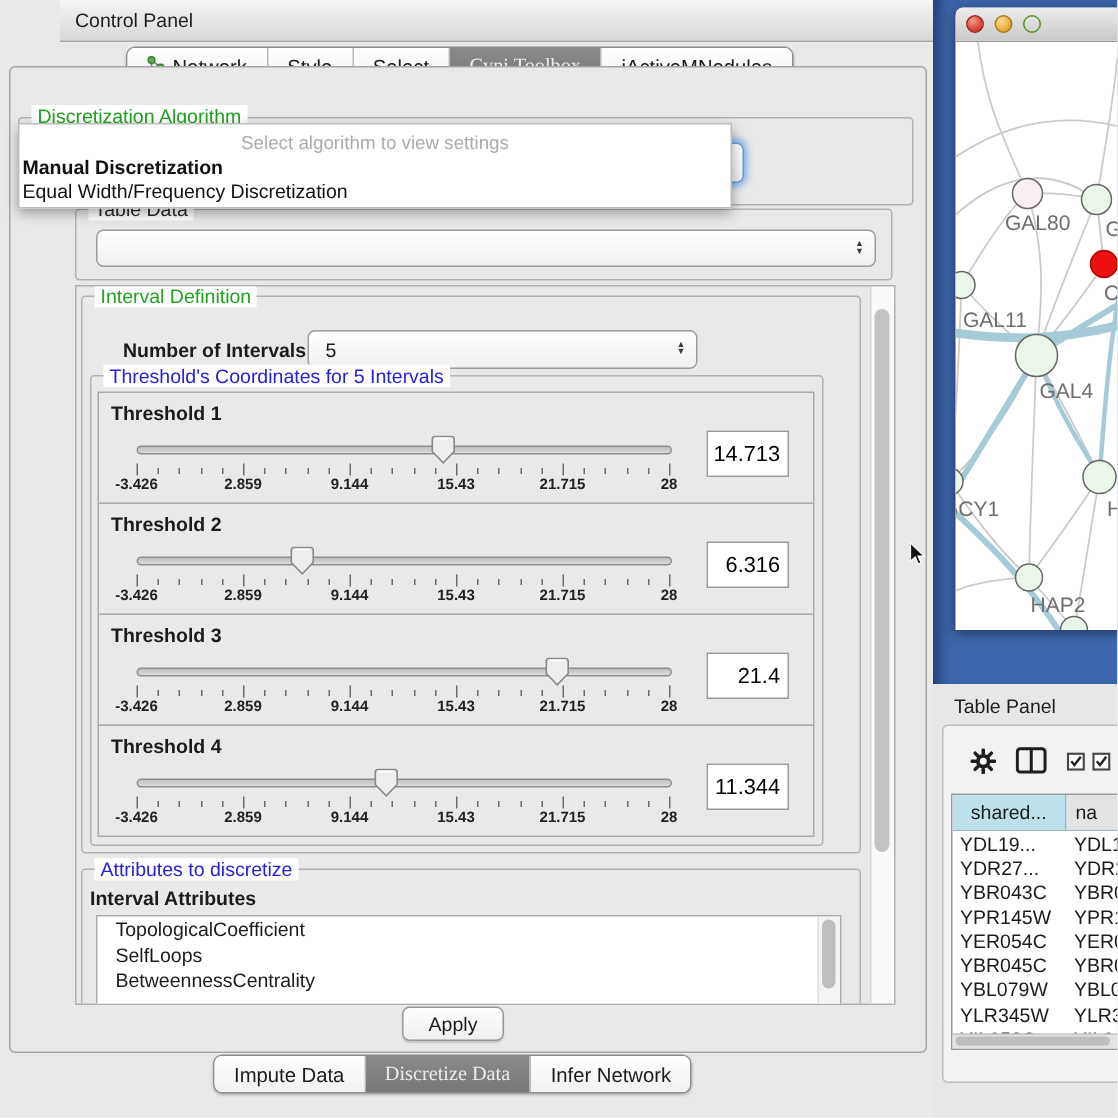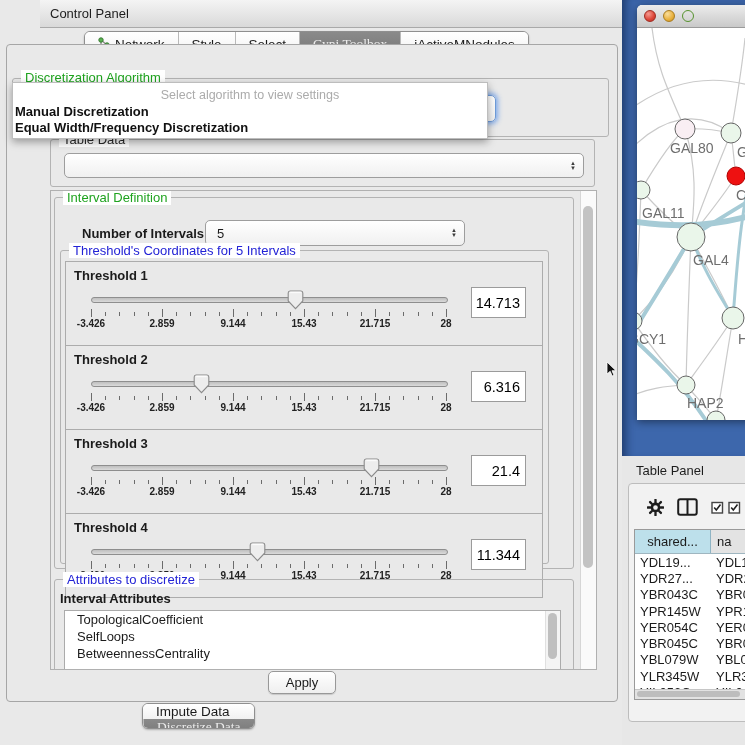--- a/index.html
+++ b/index.html
@@ -15,21 +15,21 @@
   .tb-close{position:absolute;left:603px;top:5px;font-size:13px;font-weight:bold;color:#111;}
 
   
   .segstrip{display:flex;border:1px solid #8F8F8F;border-radius:6px;overflow:hidden;
     box-shadow:0 1px 2px rgba(0,0,0,.25);background:#fff;height:24px;}
   .seg{display:flex;align-items:center;gap:5px;padding:0 13px;font-size:13.5px;color:#1b1b1b;
     background:linear-gradient(#FFFFFF,#F1F1F1);border-left:1px solid #B9B9B9;white-space:nowrap;cursor:default;}
   .seg:first-child{border-left:none;}
   .seg.selected{background:linear-gradient(#8A8A8A,#777777);color:#ECECEC;font-family:Liberation Serif, serif;}
   .toptabs{left:84px;top:31px;}
-  .bottomtabs{left:142px;top:703px;flex-direction:column;}
+  .bottomtabs{left:142px;top:703px;}
 
   
   .main-panel{left:6px;top:44px;width:610px;height:656px;background:#E9E9E9;
     border:1px solid #A6A6A6;border-radius:4px;}
 
   .groupbox{position:absolute;border:1px solid #B3B3B3;border-radius:3px;}
   .grouptitle{position:absolute;top:-8px;left:8px;background:#ffffff;padding:0 4px;font-size:13px;}
   .gt-green{color:#1FA31F;}
   .gt-blue{color:#2323D6;}
   .gt-dark{color:#2b2b2b;}
@@ -39,30 +39,30 @@
   .combo .spin{position:absolute;right:7px;top:0;bottom:0;display:flex;flex-direction:column;justify-content:center;line-height:5px;}
   .combo .spin span{font-size:6px;color:#3c3c3c;height:5px;}
   .combo.focused{border-color:#6E9BD8;box-shadow:0 0 5px 2px rgba(110,160,235,.85);}
 
   
   .popup{left:12px;top:82px;width:474px;height:55px;background:#ffffff;border:1px solid #BDBDBD;
     box-shadow:0 3px 8px rgba(0,0,0,.35);z-index:40;}
   .popup .ph{position:absolute;top:5px;left:0;right:0;text-align:center;color:#ABABAB;font-size:12.5px;}
   .popup .item{position:absolute;left:2px;font-size:13px;color:#111;white-space:nowrap;}
   .popup .item.b{font-weight:bold;top:21px;}
-  .popup .item.n{top:37px;font-weight:bold;}
+  .popup .item.n{top:37px;}
 
   
   .scrollpane{left:50px;top:190px;width:545px;height:478px;border:1px solid #B0B0B0;
     background:#E9E9E9;overflow:hidden;}
   .vscroll{position:absolute;right:0;top:0;bottom:0;width:15px;background:#FAFAFA;border-left:1px solid #D6D6D6;}
   .vscroll .thumb{position:absolute;left:2px;width:10px;background:#C3C3C3;border-radius:6px;}
 
   
-  .threshold-row{position:relative;height:85px;border:1px solid #ACACAC;background:#E9E9E9;margin-top:-1px;box-sizing:border-box;}
+  .threshold-row{position:relative;height:75px;border:1px solid #ACACAC;background:#E9E9E9;margin-top:-1px;box-sizing:border-box;}
   .t-label{position:absolute;left:8px;top:6px;font-size:13px;font-weight:bold;}
   .slider{position:absolute;left:25px;top:30px;width:355px;height:40px;}
   .track{position:absolute;left:0;top:5px;width:355px;height:4px;border:1px solid #8E8E8E;border-radius:3px;
     background:linear-gradient(#BFBFBF,#DADADA);}
   .handle{position:absolute;top:-2px;width:17px;height:20px;}
   .ticks{position:absolute;left:0;top:17px;height:8px;width:355px;}
   .tick{position:absolute;top:3px;width:1px;height:4px;background:#6b6b6b;}
   .tick.major{top:0;height:8px;}
   .tick-labels{position:absolute;left:0;top:26px;width:355px;height:12px;}
   .ticklab{position:absolute;transform:translateX(-50%);font-size:10px;font-weight:bold;color:#222;white-space:nowrap;}

